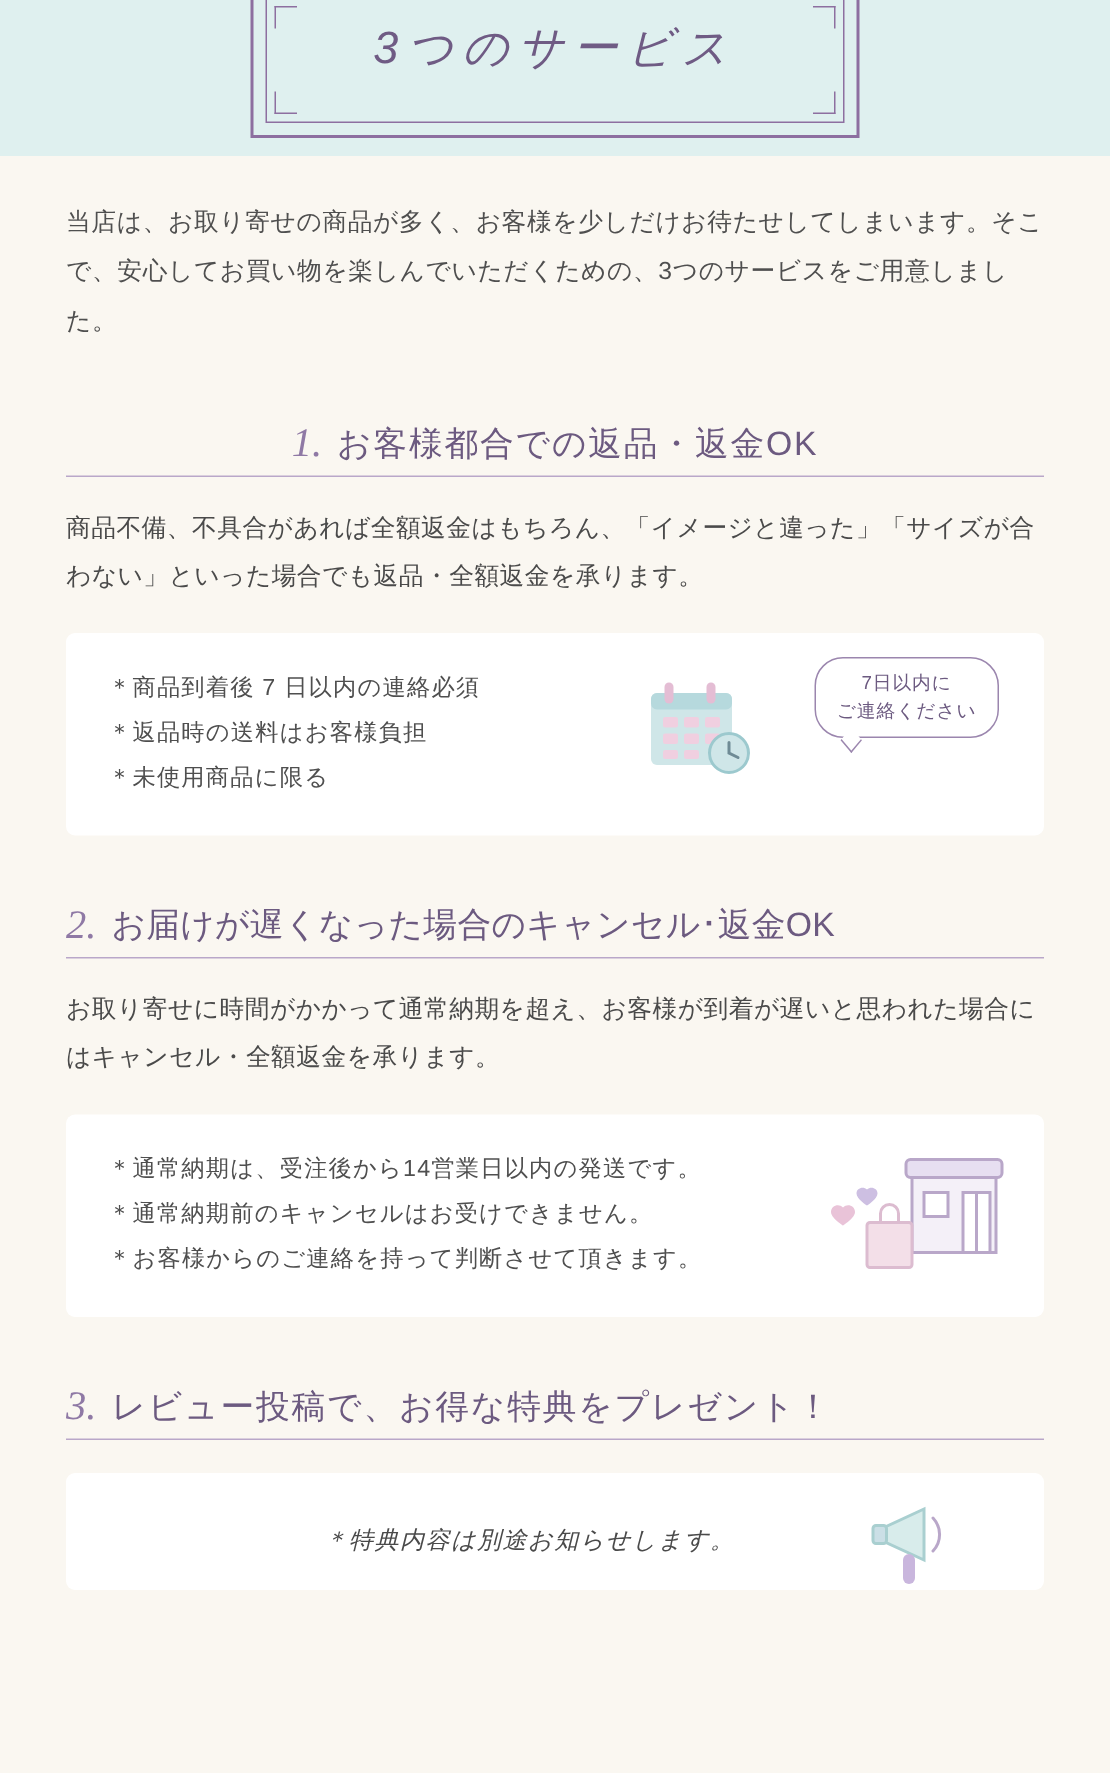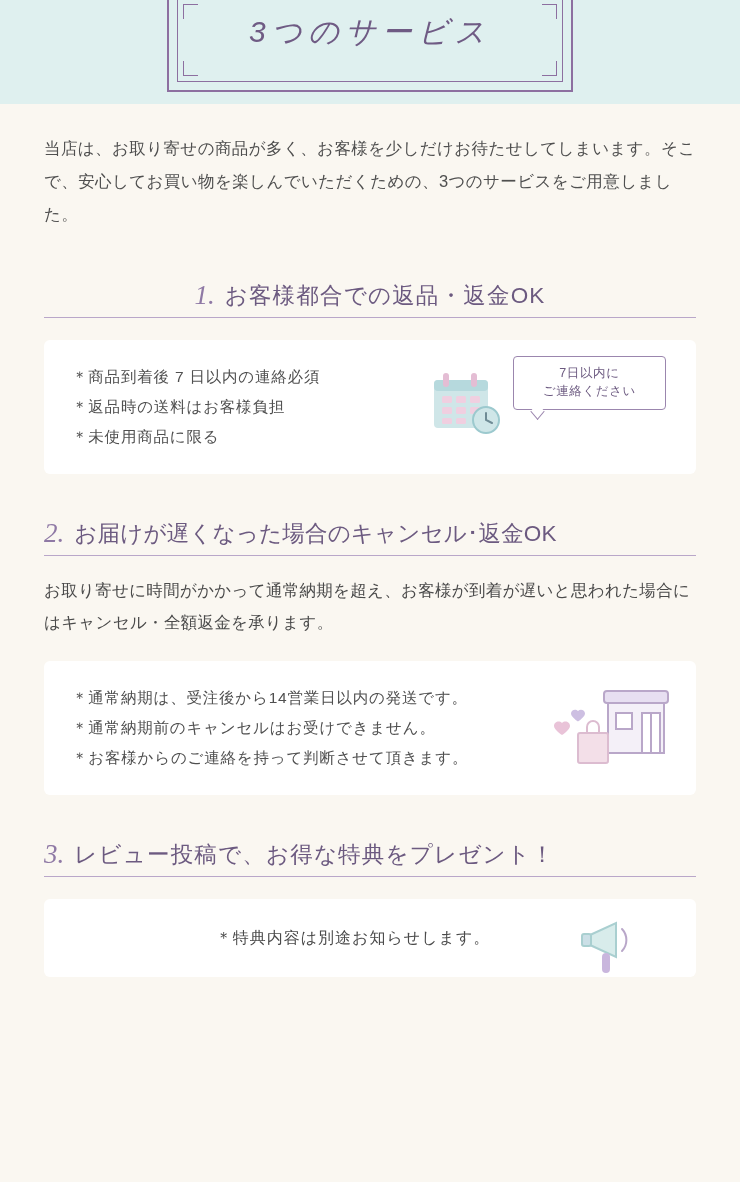--- a/index.html
+++ b/index.html
@@ -126,36 +126,37 @@
   }
   .card li {
     font-size: 15.5px;
     line-height: 1.95;
     letter-spacing: 0.8px;
     color: #4f4f4f;
   }
   .card.center-note {
     min-height: 78px;
     display: flex;
-    align-items: center;
+    align-items: flex-end;
     justify-content: center;
+    font-style: italic;
   }
   .card.center-note .note-text {
     font-size: 16px;
     letter-spacing: 1px;
     margin-right: 34px;
   }
   
   .bubble {
     position: absolute;
     right: 30px;
     top: 16px;
     border: 1.4px solid #9b86ae;
-    border-radius: 4px;
-    padding: 7px 29px 8px;
+    border-radius: 19px;
+    padding: 7px 14px 8px;
     font-size: 12.5px;
     line-height: 1.5;
     color: #6c5a80;
     text-align: center;
     letter-spacing: 0.6px;
     background: #fff;
   }
   .bubble:after {
     content: "";
     position: absolute;
@@ -199,20 +200,21 @@
 
     <p class="lead">当店は、お取り寄せの商品が多く、お客様を少しだけお待たせしてしまいます。そこで、安心してお買い物を楽しんでいただくための、3つのサービスをご用意しました。</p>
 
     <div class="spacer-sm"></div>
 
     <div>
       <div class="sec-head centered">
         <span class="sec-num">1.</span>
         <span class="sec-title">お客様都合での返品・返金OK</span>
       </div>
+      <p class="sec-desc">商品不備、不具合があれば全額返金はもちろん、「イメージと違った」「サイズが合わない」といった場合でも返品・全額返金を承ります。</p>
 
       <div class="card">
         <ul>
           <li>＊商品到着後 7 日以内の連絡必須</li>
           <li>＊返品時の送料はお客様負担</li>
           <li>＊未使用商品に限る</li>
         </ul>
 
         <div class="illus cal">
           <svg width="84" height="72" viewBox="0 0 84 72">

